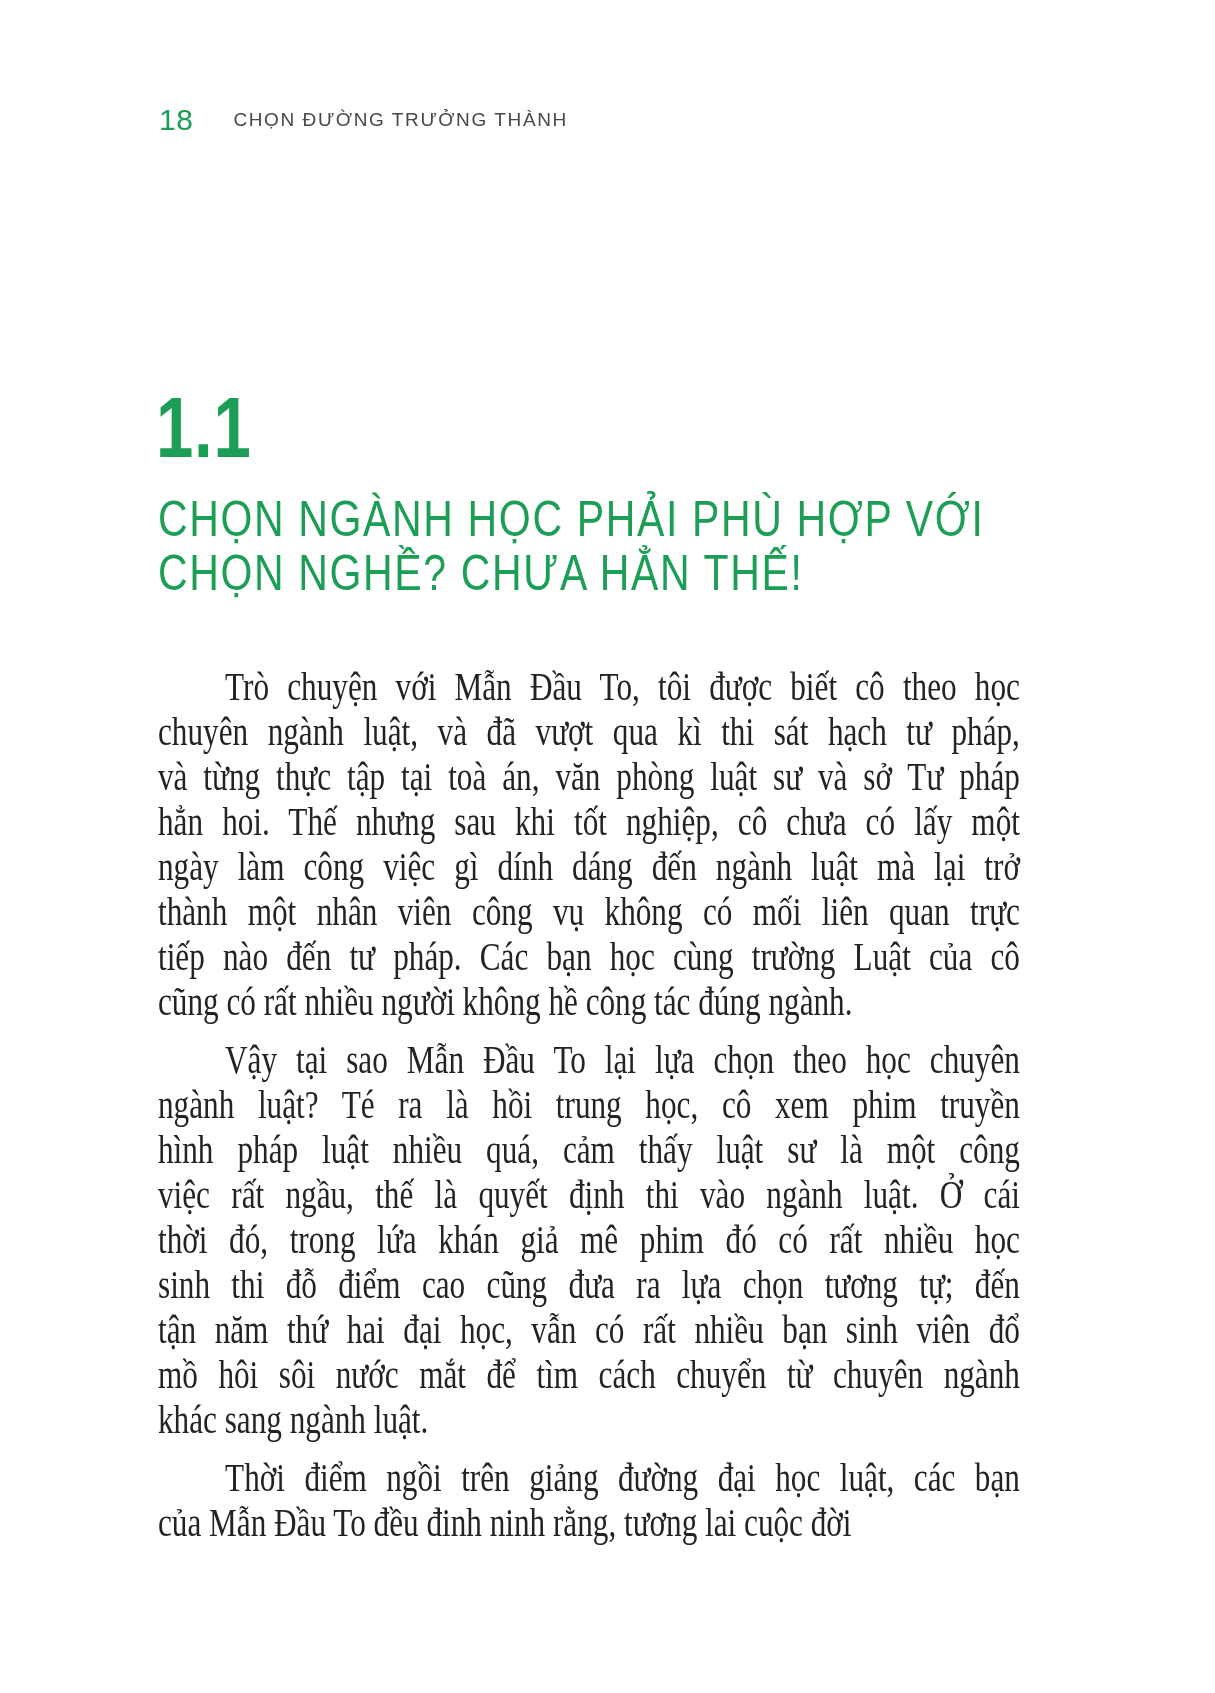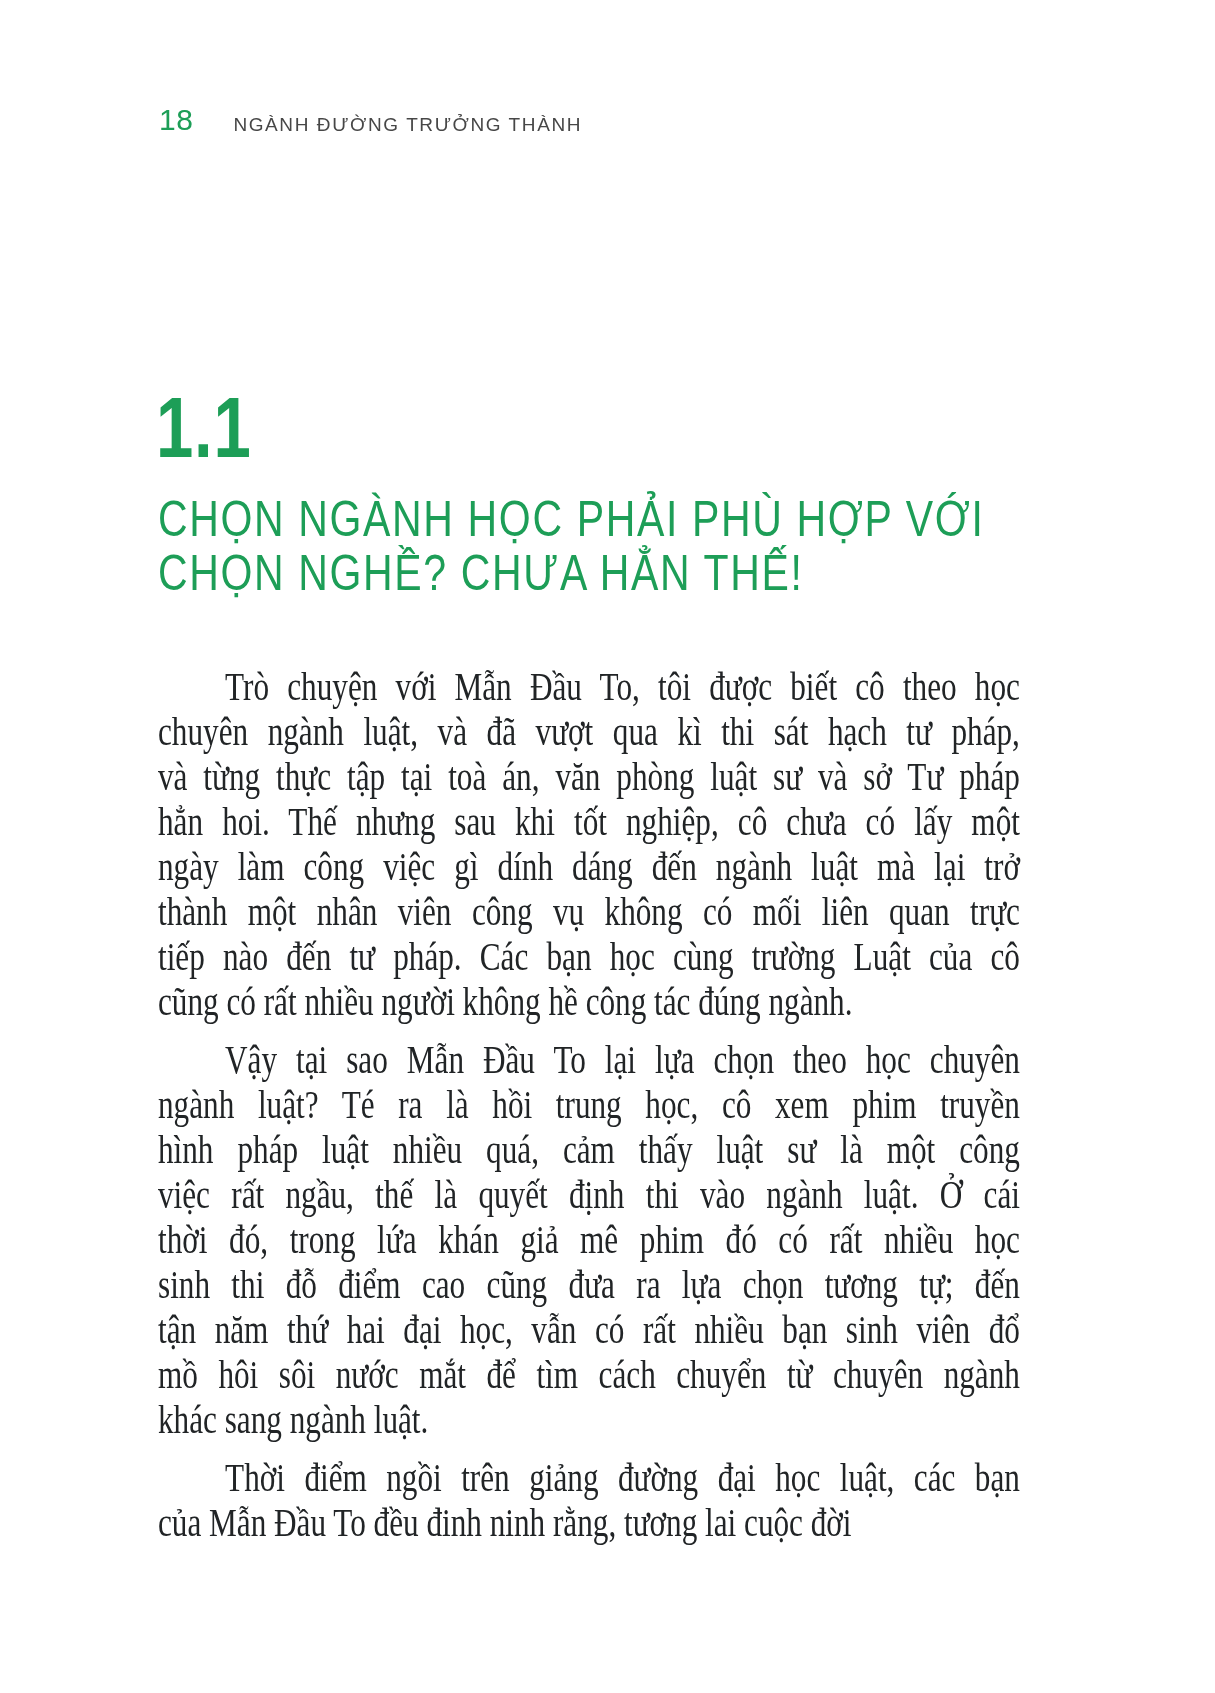--- a/index.html
+++ b/index.html
@@ -7,21 +7,21 @@
     position:relative;
     width:1215px; height:1693px;
     background:#ffffff;
     overflow:hidden;
     font-family:"Liberation Sans", sans-serif;
   }
 
   
   .header {
     position:absolute; left:159px; top:104px;
-    display:flex; align-items:flex-end;
+    display:flex; align-items:center;
   }
   .page-number {
     font-size:30px; line-height:32px;
     color:var(--accent);
     letter-spacing:0.5px;
   }
   .running-title {
     margin-left:40px;
     font-size:19px; line-height:22px;
     letter-spacing:1.6px;
@@ -69,21 +69,21 @@
   .body-line.first { text-indent:86px; }
   .body-line.last  { text-align:left; text-align-last:left; }
 </style>
 </head>
 <body>
 
 <div class="page">
 
   <div class="header">
     <span class="page-number">18</span>
-    <span class="running-title">NGÀNH ĐƯỜNG TRƯỞNG THÀNH</span>
+    <span class="running-title">CHỌN ĐƯỜNG TRƯỞNG THÀNH</span>
   </div>
 
   <div class="section-number">1.1</div>
 
   <div class="section-title">
     <div>CHỌN NGÀNH HỌC PHẢI PHÙ HỢP VỚI</div>
     <div>CHỌN NGHỀ? CHƯA HẲN THẾ!</div>
   </div>
 
   <div class="body-text" id="body-text">

